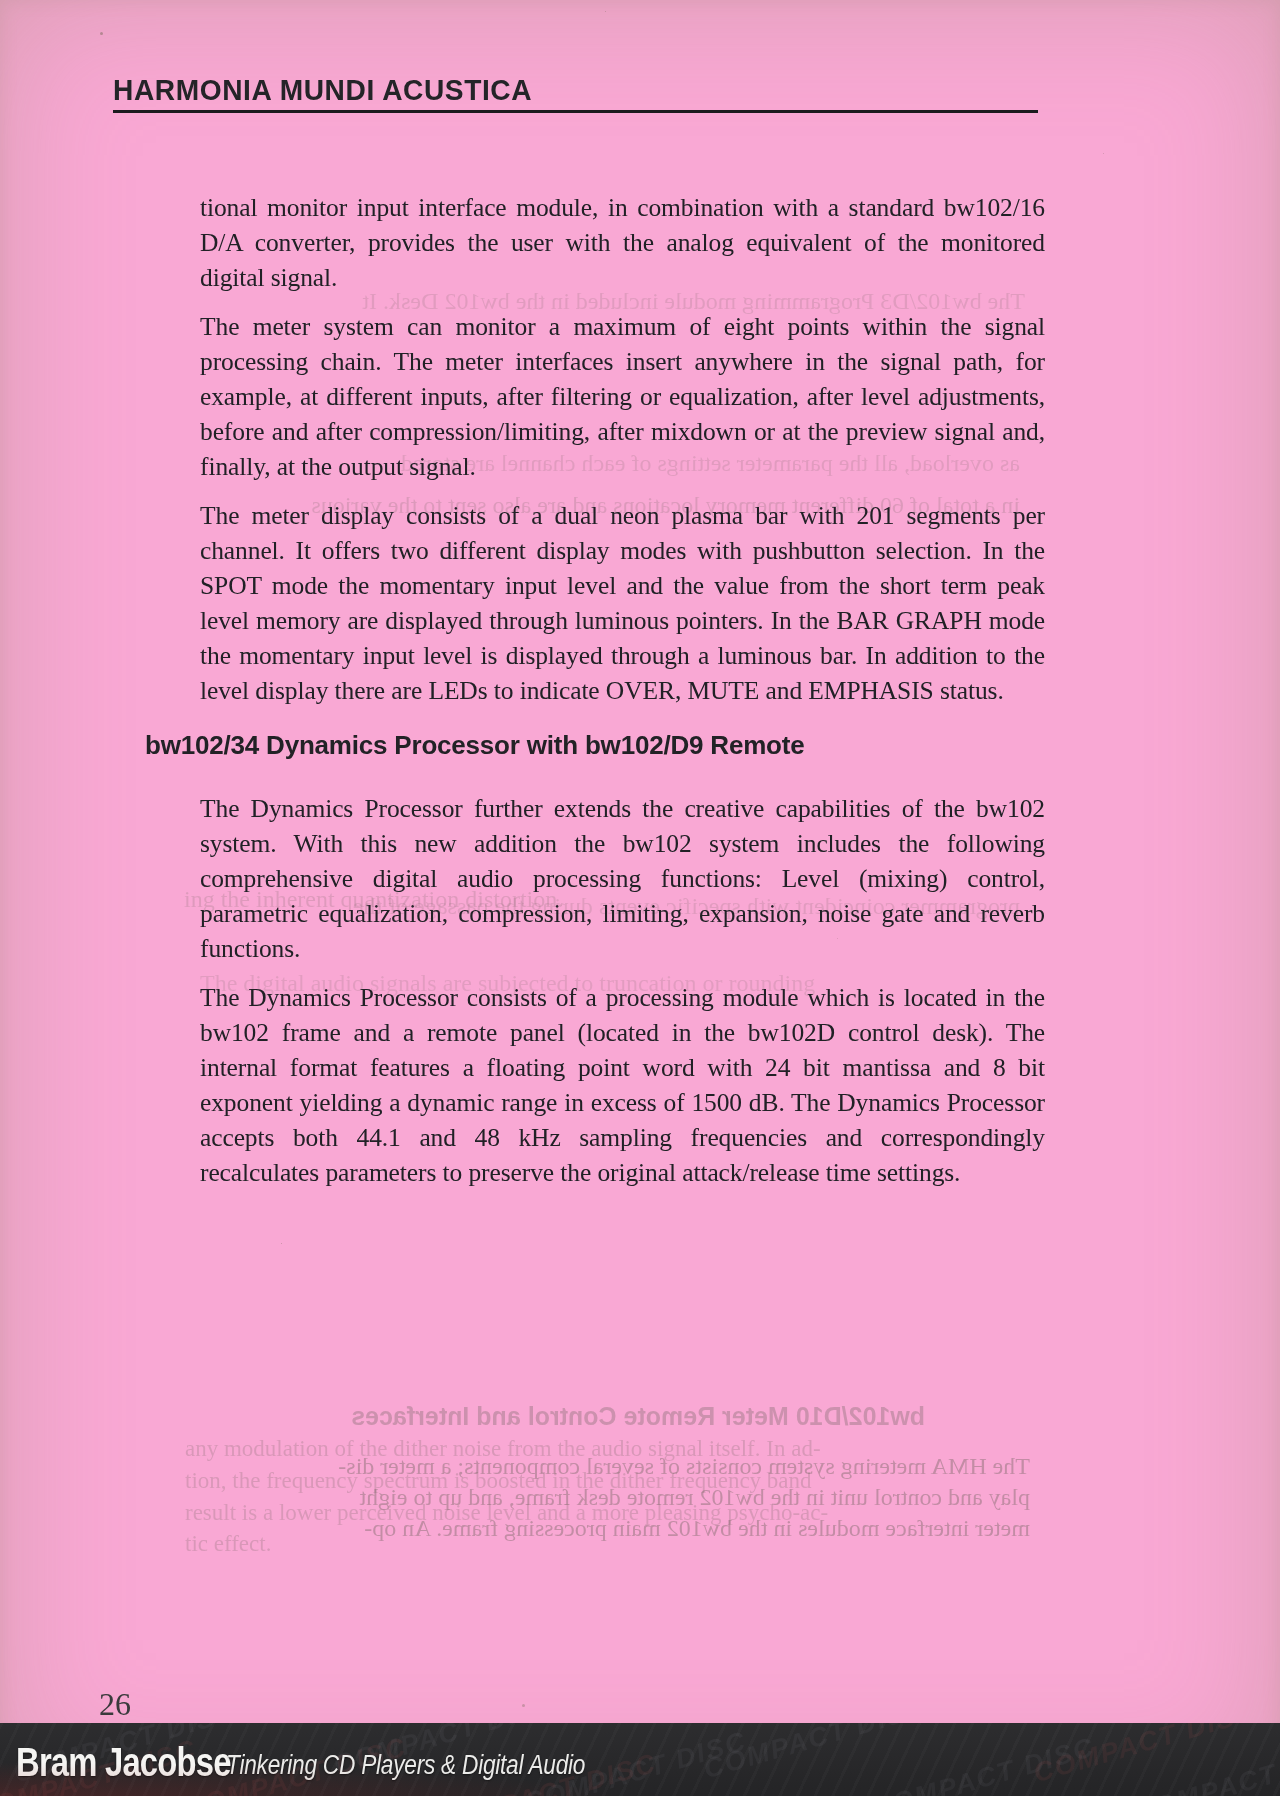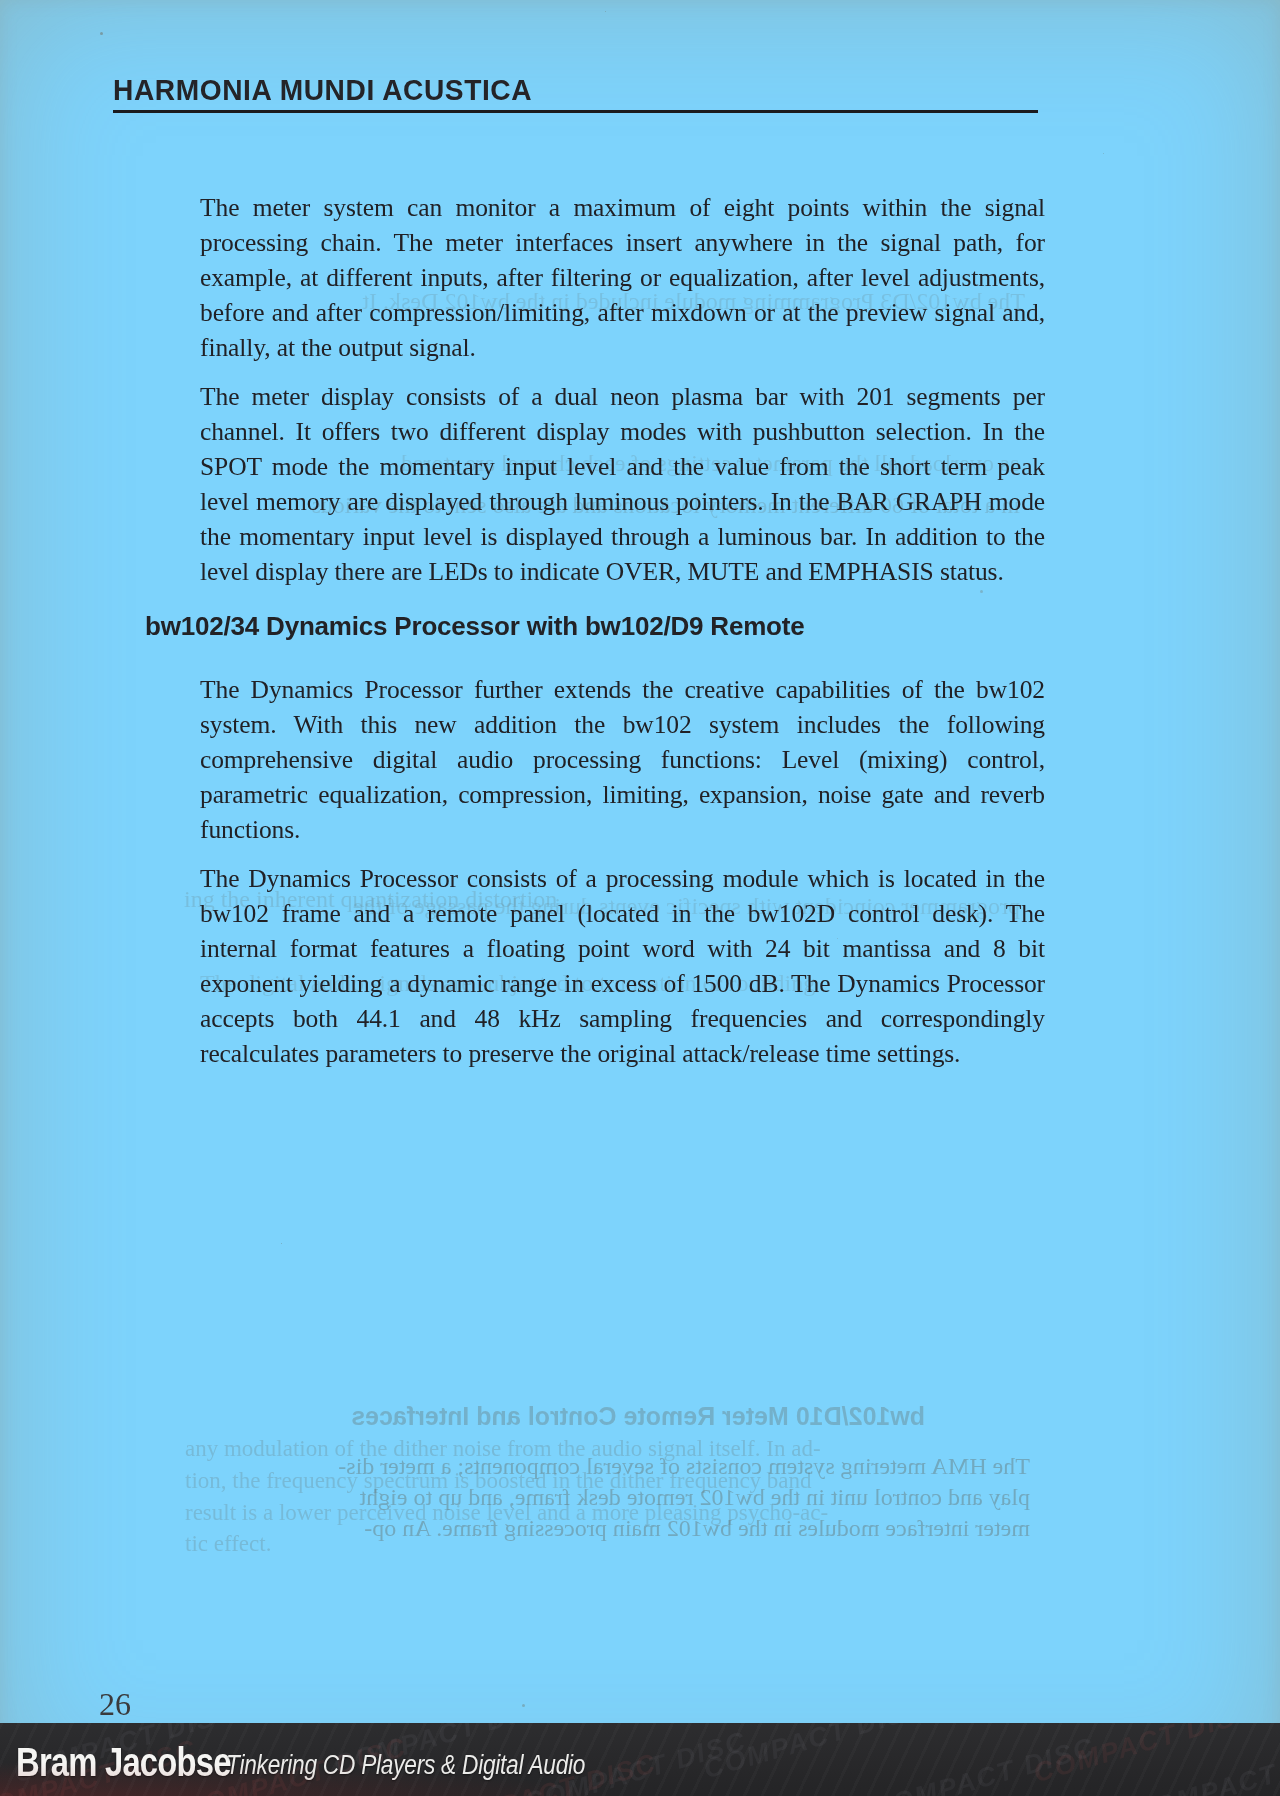--- a/index.html
+++ b/index.html
@@ -2,21 +2,21 @@
 <html><head>
 <meta charset="utf-8">
 <style>
   html,body{margin:0;padding:0;background:#888;}
   .page{
     position:relative;
     width:1280px;height:1796px;
     margin:0 auto;
     overflow:hidden;
     background:radial-gradient(ellipse at 45% 38%, #f1ead c 0%, #ede5d6 0%, #ece4d5 55%, #e5dccb 100%);
-    background-color:#7dd3fc;
+    background-color:#f9a8d4;
     font-family:"Liberation Serif","DejaVu Serif",serif;
   }
   .vignette{position:absolute;inset:0;pointer-events:none;
     box-shadow:inset 0 0 130px rgba(150,138,110,.32), inset 0 0 18px rgba(150,138,110,.18);}
   .speckle{position:absolute;top:32px;left:100px;width:3px;height:3px;border-radius:50%;
     background:rgba(110,100,80,.45);
     box-shadow:504px -22px 0 -1px rgba(110,100,80,.35), 880px 558px 0 0 rgba(110,100,80,.28),
       180px 1210px 0 -1px rgba(110,100,80,.38), 1002px 120px 0 -1px rgba(110,100,80,.3),
       422px 1672px 0 0 rgba(110,100,80,.33), 736px 905px 0 -1px rgba(110,100,80,.25);}
   
@@ -99,20 +99,21 @@
   <div class="hdr-rule"></div>
 
   <div class="ghost ghost-m g-up" style="left:165px;top:288px;width:860px;">The bw102/D3 Programming module included in the bw102 Desk. It</div>
   <div class="ghost ghost-m g-up" style="left:160px;top:450px;width:860px;">as overload, all the parameter settings of each channel are stored</div>
   <div class="ghost ghost-m g-up" style="left:160px;top:492px;width:860px;opacity:.18;">in a total of 60 different memory locations and are also sent to the various</div>
   <div class="ghost ghost-m g-up" style="left:160px;top:893px;width:860px;">programmer coincident with specific events during the passage of the</div>
   <div class="ghost g-upf" style="left:178px;top:886px;margin-left:6px;">ing the inherent quantization distortion.</div>
   <div class="ghost g-upf" style="left:200px;top:970px;opacity:.14;">The digital audio signals are subjected to truncation or rounding</div>
 
   <div class="doc">
+    <p>tional monitor input interface module, in combination with a standard bw102/16 D/A converter, provides the user with the analog equivalent of the monitored digital signal.</p>
     <p>The meter system can monitor a maximum of eight points within the signal processing chain. The meter interfaces insert anywhere in the signal path, for example, at different inputs, after filtering or equalization, after level adjustments, before and after compression/limiting, after mixdown or at the preview signal and, finally, at the output signal.</p>
     <p>The meter display consists of a dual neon plasma bar with 201 segments per channel. It offers two different display modes with pushbutton selection. In the SPOT mode the momentary input level and the value from the short term peak level memory are displayed through luminous pointers. In the BAR GRAPH mode the momentary input level is displayed through a luminous bar. In addition to the level display there are LEDs to indicate OVER, MUTE and EMPHASIS status.</p>
     <h2>bw102/34 Dynamics Processor with bw102/D9 Remote</h2>
     <p>The Dynamics Processor further extends the creative capabilities of the bw102 system. With this new addition the bw102 system includes the following comprehensive digital audio processing functions: Level (mixing) control, parametric equalization, compression, limiting, expansion, noise gate and reverb functions.</p>
     <p>The Dynamics Processor consists of a processing module which is located in the bw102 frame and a remote panel (located in the bw102D control desk). The internal format features a floating point word with 24 bit mantissa and 8 bit exponent yielding a dynamic range in excess of 1500 dB. The Dynamics Processor accepts both 44.1 and 48 kHz sampling frequencies and correspondingly recalculates parameters to preserve the original attack/release time settings.</p>
   </div>
 
   <div class="ghost ghost-m g-low-h" style="top:1402px;">bw102/D10 Meter Remote Control and Interfaces</div>
   <div class="ghost g-low-f" style="left:185px;top:1436px;">any modulation of the dither noise from the audio signal itself. In ad-</div>
   <div class="ghost ghost-m g-low-m" style="top:1453px;">The HMA metering system consists of several components; a meter dis-</div>

